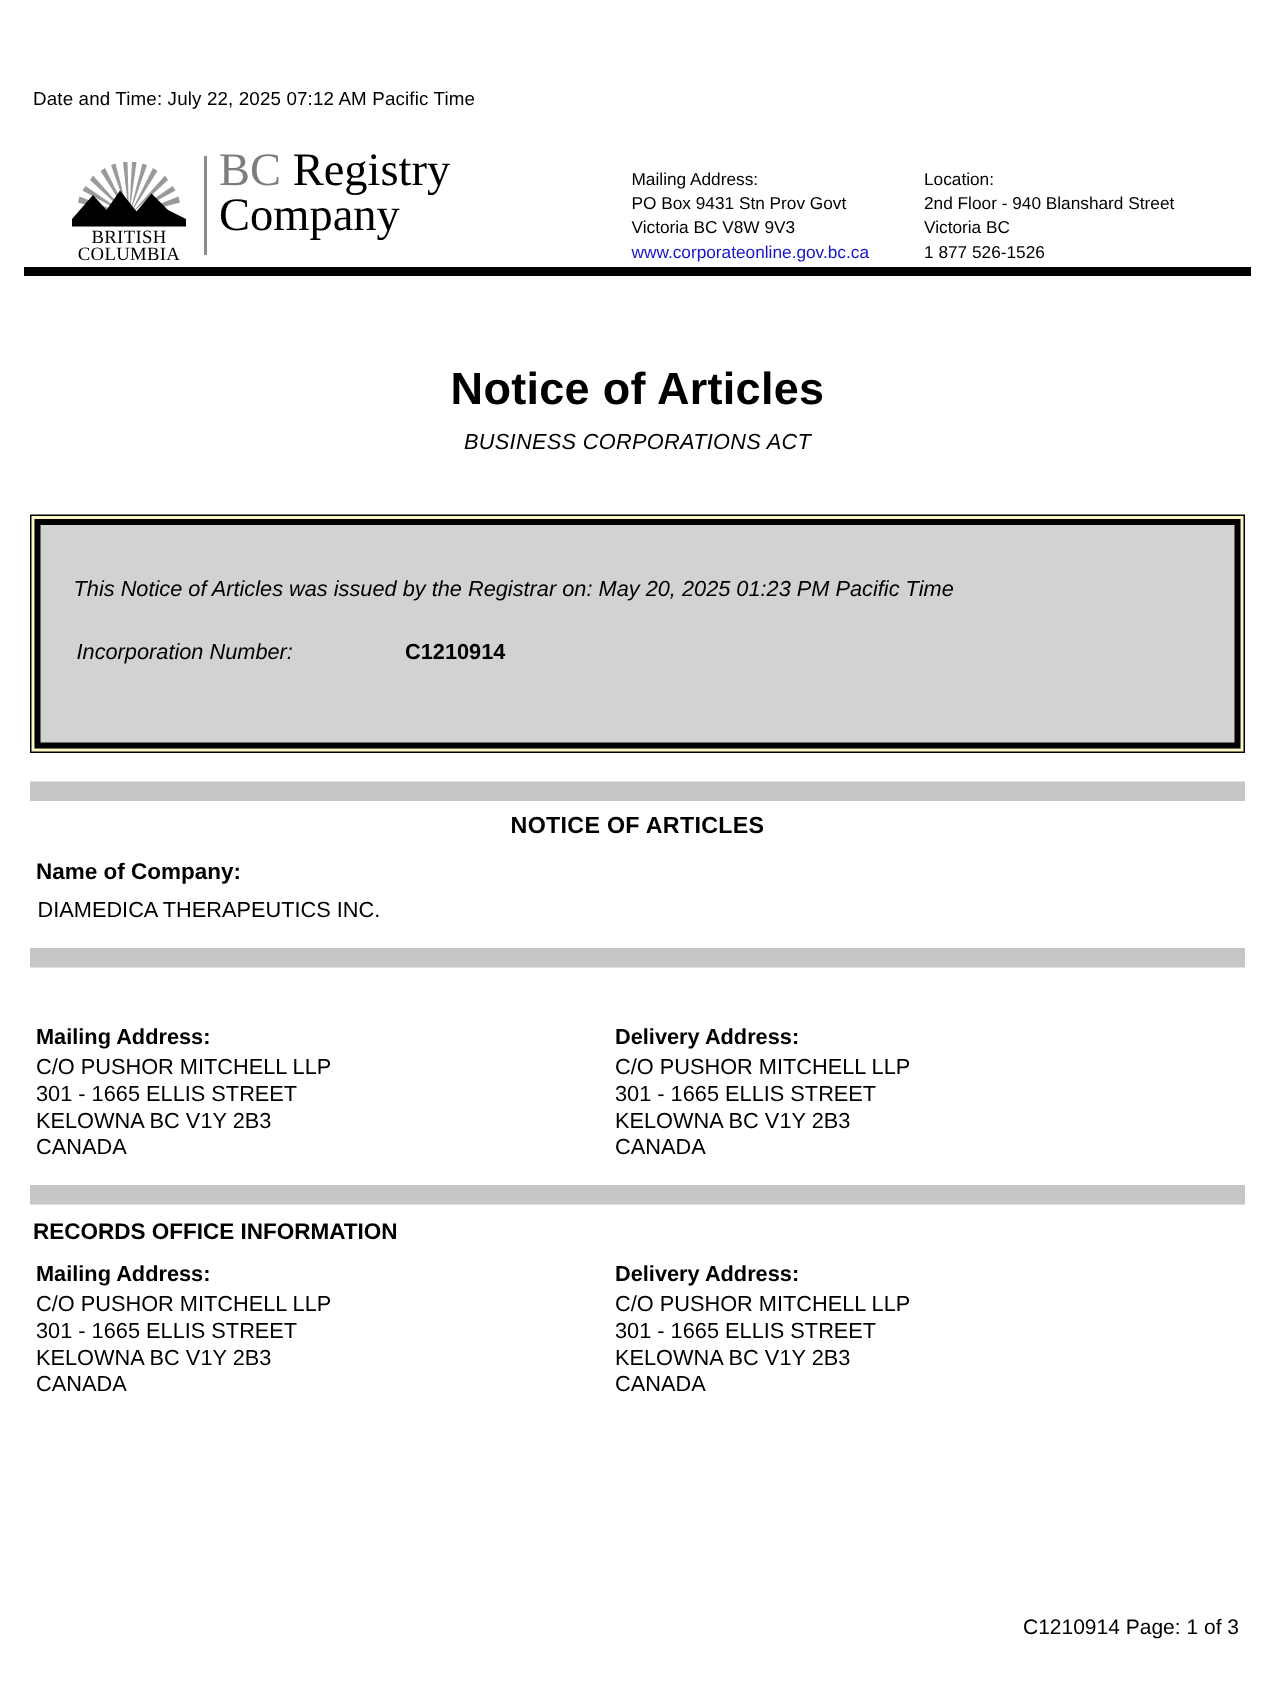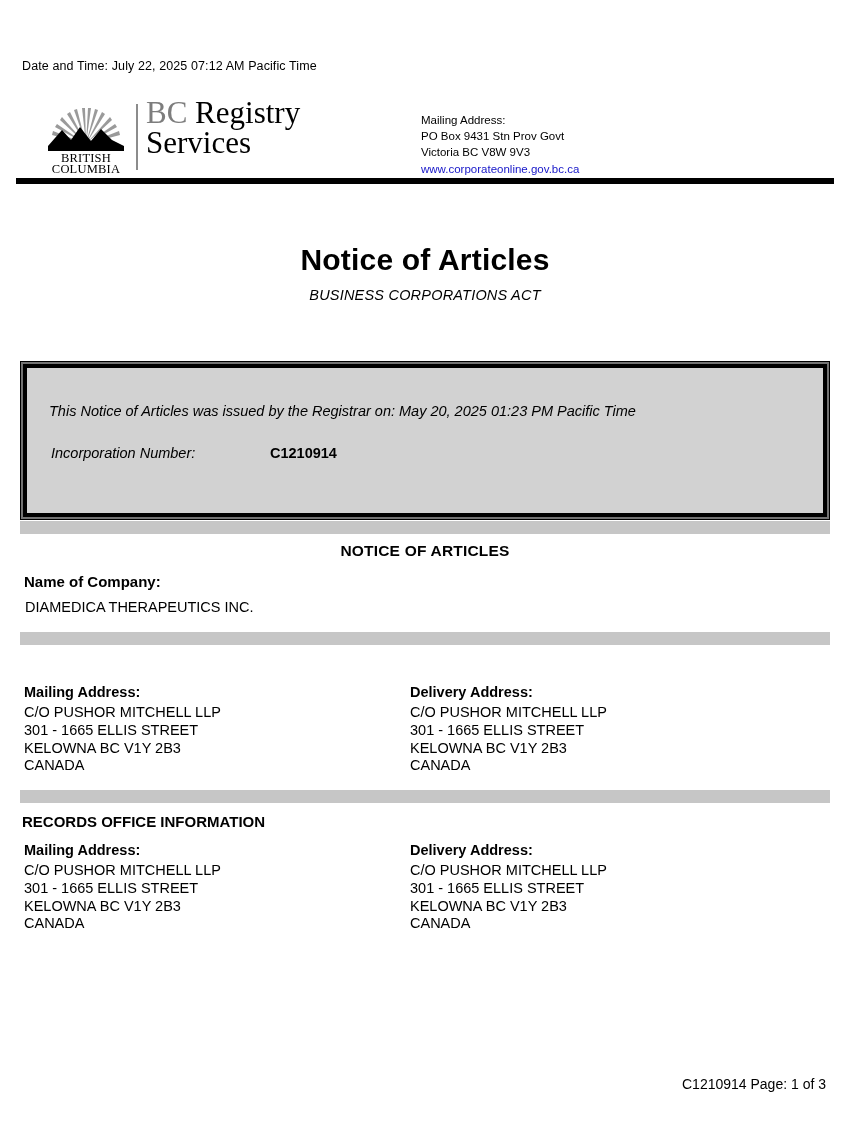--- a/index.html
+++ b/index.html
@@ -119,23 +119,22 @@
 
   
   .issue-box {
     position: absolute;
     left: 20px;
     top: 343px;
     width: 810px;
     height: 159px;
     box-sizing: border-box;
     border: 1px solid #000000;
-    background: #737373;
+    background: #fef9c3;
     padding: 2px;
-    margin-top: 18px;
   }
   .issue-box-inner {
     width: 100%;
     height: 100%;
     box-sizing: border-box;
     border: 4px solid #000000;
     background: #d2d2d2;
     position: relative;
   }
   .issue-row {
@@ -265,32 +264,38 @@
           <text x="42" y="60" text-anchor="middle" font-family="Liberation Serif, serif" font-size="12.5" fill="#000000" letter-spacing="0.2">BRITISH</text>
           <text x="42" y="71" text-anchor="middle" font-family="Liberation Serif, serif" font-size="12.5" fill="#000000" letter-spacing="0.2">COLUMBIA</text>
         </svg>
       </div>
       <div class="logo-divider"></div>
       <div class="wordmark">
         <div class="l1">
           <span class="wm-gray">BC</span><span class="wm-black">&nbsp;</span><span class="wm-black">Registry</span>
         </div>
         <div class="l2">
-          <span class="wm-black">Services</span>
+          <span class="wm-black">Company</span>
         </div>
       </div>
     </div>
 
     <div class="contact col-a">
       <div>Mailing Address:</div>
       <div>PO Box 9431 Stn Prov Govt</div>
       <div>Victoria BC V8W 9V3</div>
       <div class="url">www.corporateonline.gov.bc.ca</div>
     </div>
 
+    <div class="contact col-b">
+      <div>Location:</div>
+      <div>2nd Floor - 940 Blanshard Street</div>
+      <div>Victoria BC</div>
+      <div>1 877 526-1526</div>
+    </div>
   </div>
 
   <div class="header-rule"></div>
 
   <div class="doc-title">Notice of Articles</div>
   <div class="doc-subtitle">BUSINESS CORPORATIONS ACT</div>
 
   <div class="issue-box">
     <div class="issue-box-inner">
       <div class="issue-row r1">This Notice of Articles was issued by the Registrar on: May 20, 2025 01:23 PM Pacific Time</div>

